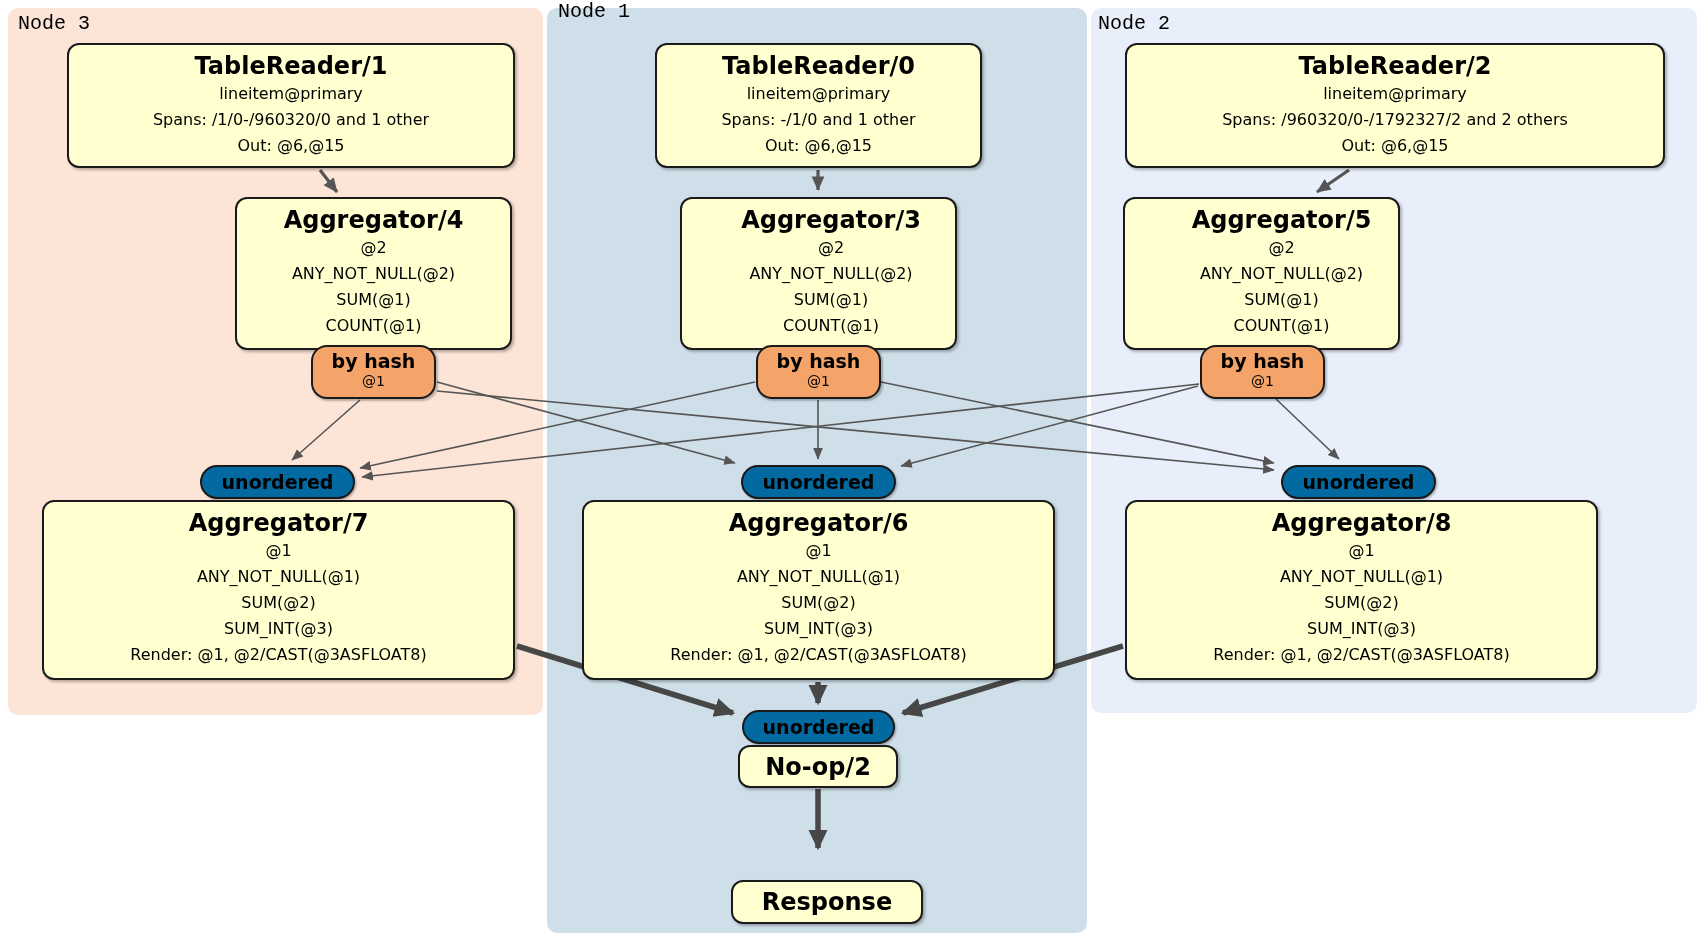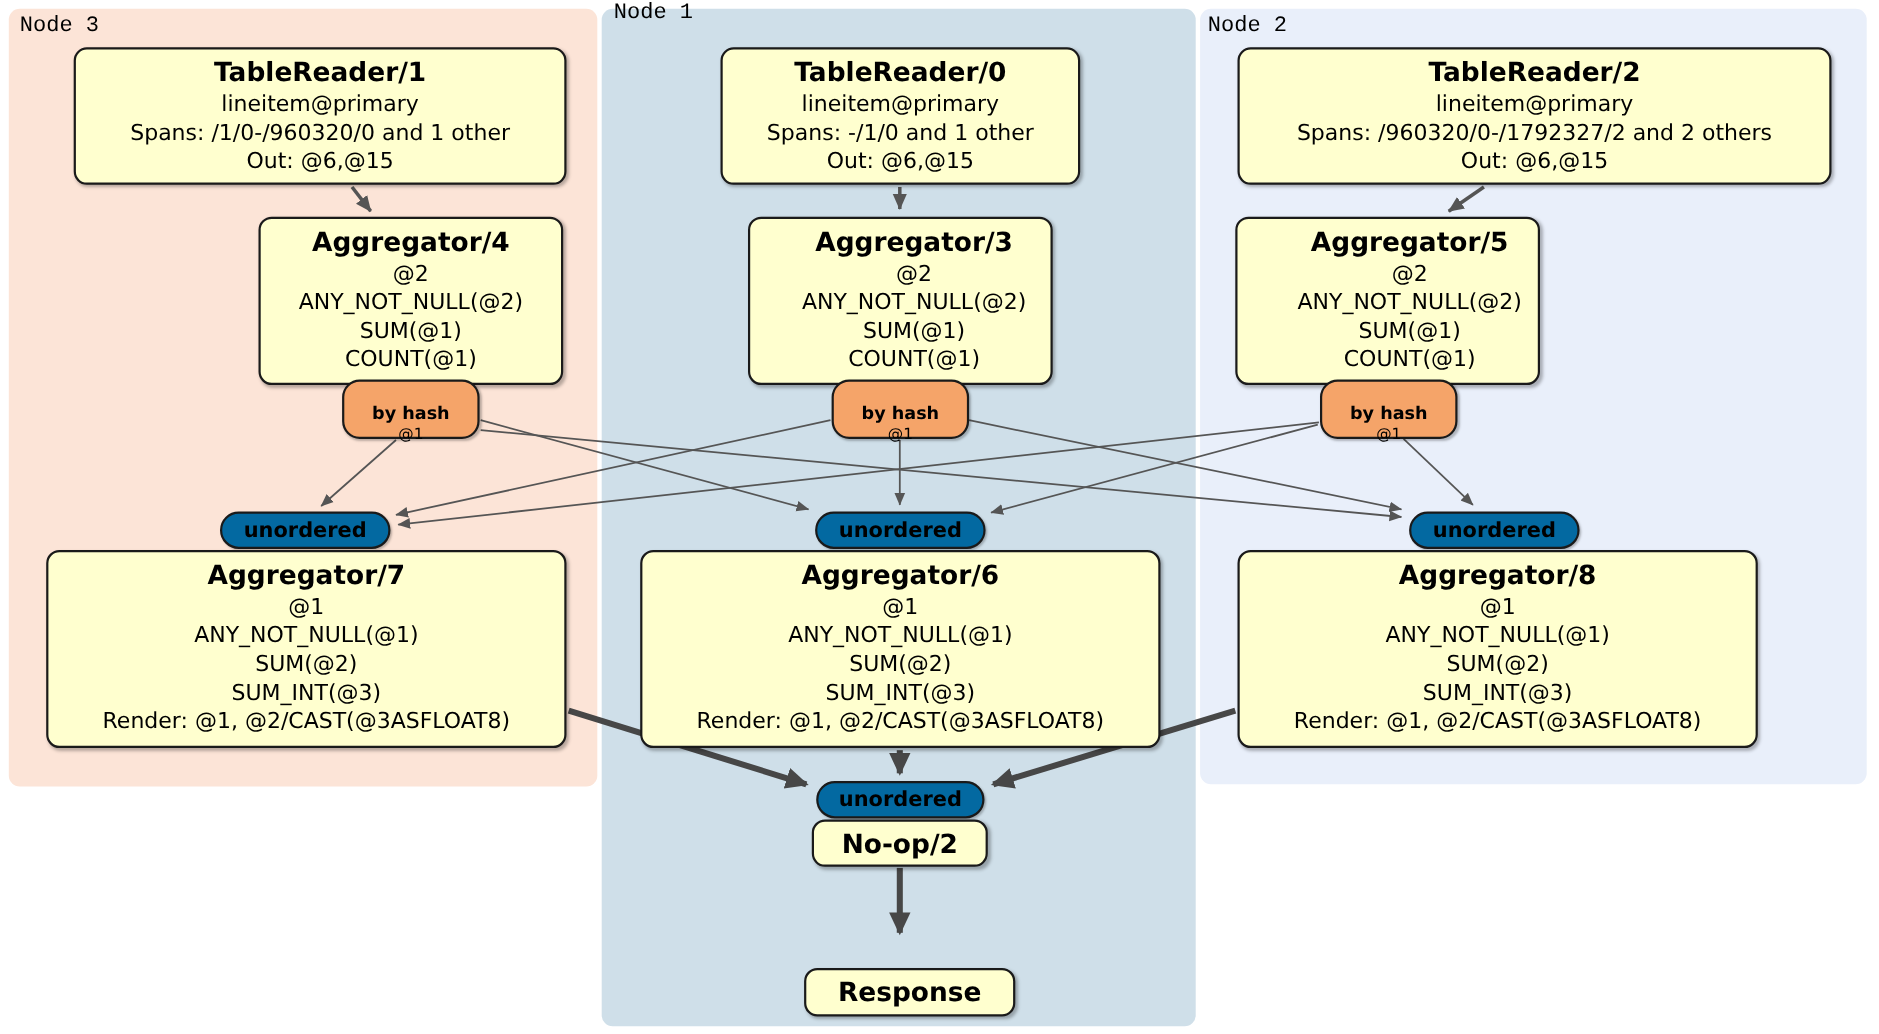--- a/index.html
+++ b/index.html
@@ -12,28 +12,28 @@
   #region-node1{left:547px;top:8px;width:540px;height:925px;background:#cfdfe9;}
   #region-node2{left:1091px;top:8px;width:606px;height:705px;background:#e9effa;}
   .region-label{position:absolute;font-size:20px;line-height:24px;color:#000;font-family:Liberation Mono, monospace;}
   #edges{position:absolute;left:0;top:0;width:1708px;height:940px;}
 
   .nodebox{
     position:absolute;background:#ffffcf;border:2px solid #1a1a1a;border-radius:12px;
     box-shadow:2px 2px 3px rgba(0,0,0,0.28);text-align:center;box-sizing:border-box;
   }
   .nodebox .title{font-weight:bold;font-size:24px;line-height:30px;padding-top:6px;}
-  .nodebox .line{font-size:20px;line-height:26px;white-space:nowrap;}
+  .nodebox .line{font-size:16px;line-height:26px;white-space:nowrap;}
 
   .badge{
     position:absolute;border:2px solid #1a1a1a;text-align:center;box-sizing:border-box;
     box-shadow:1.5px 1.5px 2px rgba(0,0,0,0.25);
   }
   .byhash{background:#f5a469;border-radius:16px;}
-  .byhash .blabel{font-weight:bold;font-size:16px;line-height:23px;padding-top:17px;}
+  .byhash .blabel{font-weight:bold;font-size:19px;line-height:23px;padding-top:3px;}
   .byhash .bdetail{font-size:14px;line-height:16px;}
   .unordered{background:#0369a1;border-radius:17px;font-weight:bold;font-size:19px;line-height:30px;}
 
   .titleonly{display:flex;align-items:center;justify-content:center;}
   .titleonly .title{padding-top:0;}
 </style>
 </head>
 <body>
 
 <div id="canvas">

